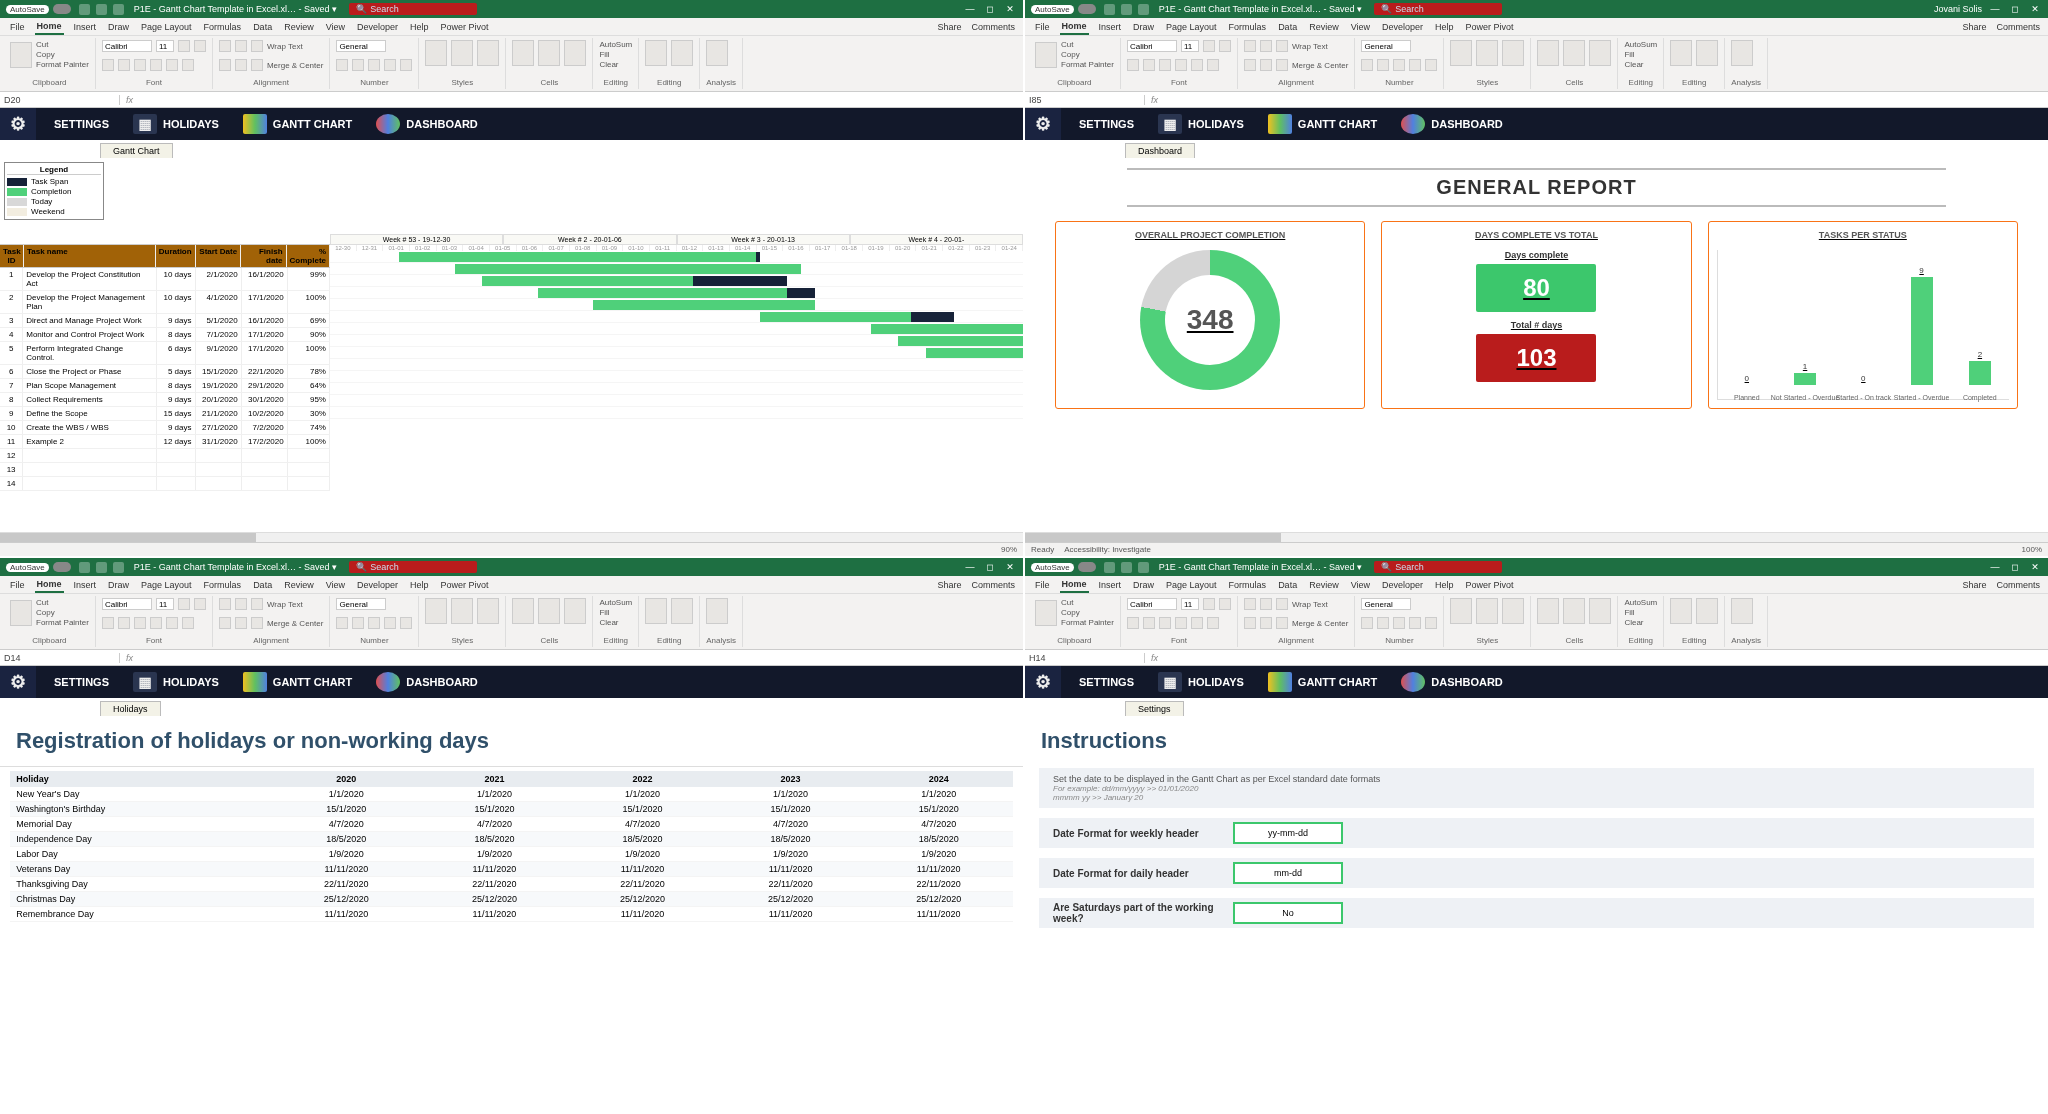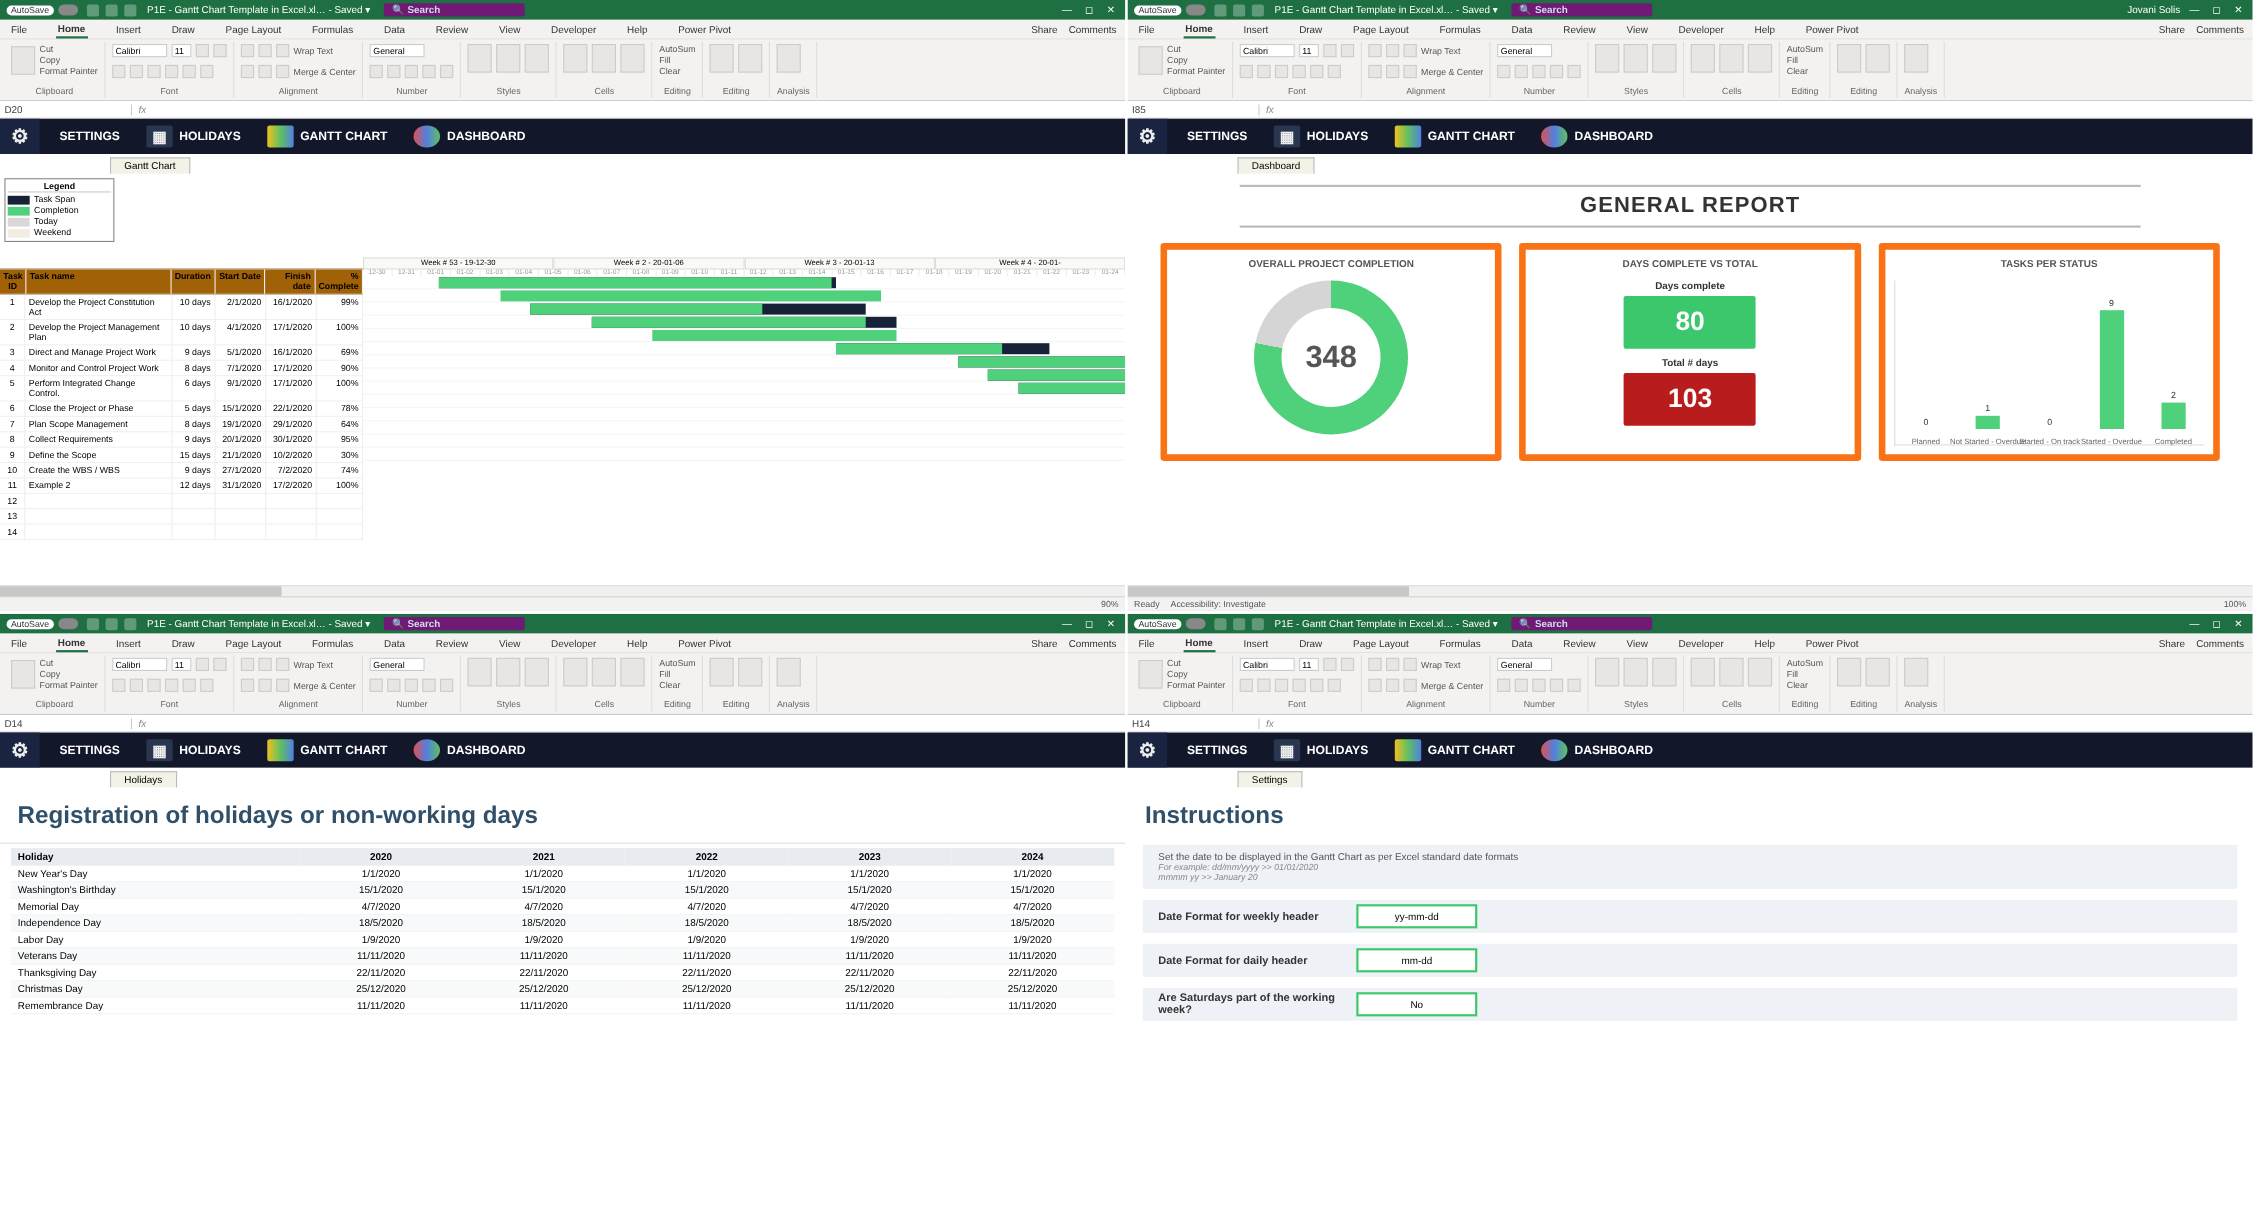--- a/index.html
+++ b/index.html
@@ -4,26 +4,26 @@
 <style>
 * { margin: 0; padding: 0; box-sizing: border-box; font-family: "Segoe UI", Arial, sans-serif; }
 body { background: #fff; width: 2048px; height: 1114px; display: grid; grid-template-columns: 1fr 1fr; grid-template-rows: 1fr 1fr; gap: 2px; }
 .pane { background: #fff; display: flex; flex-direction: column; overflow: hidden; position: relative; }
 .titlebar { background: #1e6f42; height: 18px; display: flex; align-items: center; padding: 0 6px; color: #fff; font-size: 9px; }
 .titlebar .autosave { background: #fff; color: #333; border-radius: 8px; padding: 0 4px; font-size: 8px; margin-right: 4px; }
 .titlebar .toggle { width: 18px; height: 10px; background: #888; border-radius: 5px; margin-right: 8px; }
 .titlebar .qat { display: flex; gap: 6px; margin-right: 10px; }
 .titlebar .qat span { width: 11px; height: 11px; background: rgba(255,255,255,0.3); border-radius: 2px; }
 .titlebar .title { flex: 0 0 auto; margin-right: 12px; font-size: 9px; }
-.titlebar .searchbox { background: #701a75; border-radius: 2px; padding: 1px 8px; width: 128px; font-size: 9px; color: #cde; font-weight: bold; }
+.titlebar .searchbox { background: #b91c1c; border-radius: 2px; padding: 1px 8px; width: 128px; font-size: 9px; color: #cde; }
 .titlebar .spacer { flex: 1; }
 .titlebar .user { font-size: 9px; margin-right: 6px; }
 .titlebar .winbtns { display: flex; gap: 6px; }
 .titlebar .winbtns span { width: 14px; height: 10px; display: flex; align-items: center; justify-content: center; font-size: 9px; }
-.menubar { background: #f3f2f1; height: 18px; display: flex; align-items: center; gap: 24px; padding: 0 8px; font-size: 9px; color: #333; border-bottom: 1px solid #ddd; }
+.menubar { background: #f3f2f1; height: 18px; display: flex; align-items: center; gap: 8px; padding: 0 8px; font-size: 9px; color: #333; border-bottom: 1px solid #ddd; }
 .menubar .tab { padding: 2px 2px; }
 .menubar .tab.active { border-bottom: 2px solid #1e6f42; font-weight: 600; }
 .menubar .right { margin-left: auto; display: flex; gap: 10px; }
 .ribbon { background: #f3f2f1; height: 56px; display: flex; align-items: stretch; padding: 2px 4px; border-bottom: 1px solid #ccc; font-size: 8px; color: #555; }
 .ribbon .group { border-right: 1px solid #ddd; padding: 2px 6px; display: flex; flex-direction: column; justify-content: space-between; }
 .ribbon .group .row { display: flex; gap: 4px; align-items: center; }
 .ribbon .group .label { text-align: center; font-size: 8px; color: #666; }
 .ribbon .big { width: 22px; height: 26px; background: #e8e6e3; border: 1px solid #ccc; }
 .ribbon .sm { width: 12px; height: 12px; background: #e8e6e3; border: 1px solid #ccc; }
 .ribbon select, .ribbon input { font-size: 8px; border: 1px solid #ccc; padding: 0 2px; height: 12px; }
@@ -60,21 +60,21 @@
 .gantt-days { display: flex; font-size: 6px; }
 .gantt-days span { flex: 1; text-align: center; border-right: 1px solid #eee; color: #999; }
 .gantt-rows { position: relative; }
 .gantt-bar-row { height: 12px; position: relative; border-bottom: 1px solid #f5f5f5; }
 .gantt-bar { position: absolute; top: 1px; height: 10px; background: #162238; }
 .gantt-bar .done { height: 100%; background: #4fd07a; }
 
 
 .dash-title { text-align: center; font-size: 20px; font-weight: 700; color: #333; letter-spacing: 1px; margin: 10px 0 6px; border-top: 2px solid #bbb; border-bottom: 2px solid #bbb; padding: 6px 0; width: 80%; margin-left: auto; margin-right: auto; }
 .dash-cards { display: flex; gap: 16px; padding: 8px 30px; }
-.card { flex: 1; border: 6px solid #f97316; border-radius: 3px; padding: 8px; }
+.card { flex: 1; border: 1px solid #f97316; border-radius: 3px; padding: 8px; text-decoration: underline; }
 .card-title { text-align: center; font-size: 9px; font-weight: 700; color: #555; margin-bottom: 10px; }
 .donut { width: 140px; height: 140px; border-radius: 50%; background: conic-gradient(#4fd07a 0 78%, #d5d5d5 78% 100%); margin: 6px auto; display: flex; align-items: center; justify-content: center; text-align: center; }
 .donut-inner { width: 90px; height: 90px; background: #fff; border-radius: 50%; display: flex; align-items: center; justify-content: center; font-size: 28px; font-weight: 700; color: #555; }
 .kpi { text-align: center; }
 .kpi .lbl { font-size: 9px; font-weight: 600; color: #333; margin-top: 8px; }
 .kpi .box { margin: 4px auto; padding: 10px 0; font-size: 24px; font-weight: 700; color: #fff; width: 120px; border-radius: 2px; }
 .kpi .box.green { background: #3cc76c; }
 .kpi .box.dark { background: #b91c1c; }
 .barchart { height: 150px; display: flex; align-items: flex-end; gap: 20px; padding: 0 10px 14px; border-left: 1px solid #ddd; border-bottom: 1px solid #ddd; position: relative; }
 .barcol { flex: 1; display: flex; flex-direction: column; align-items: center; gap: 2px; }

